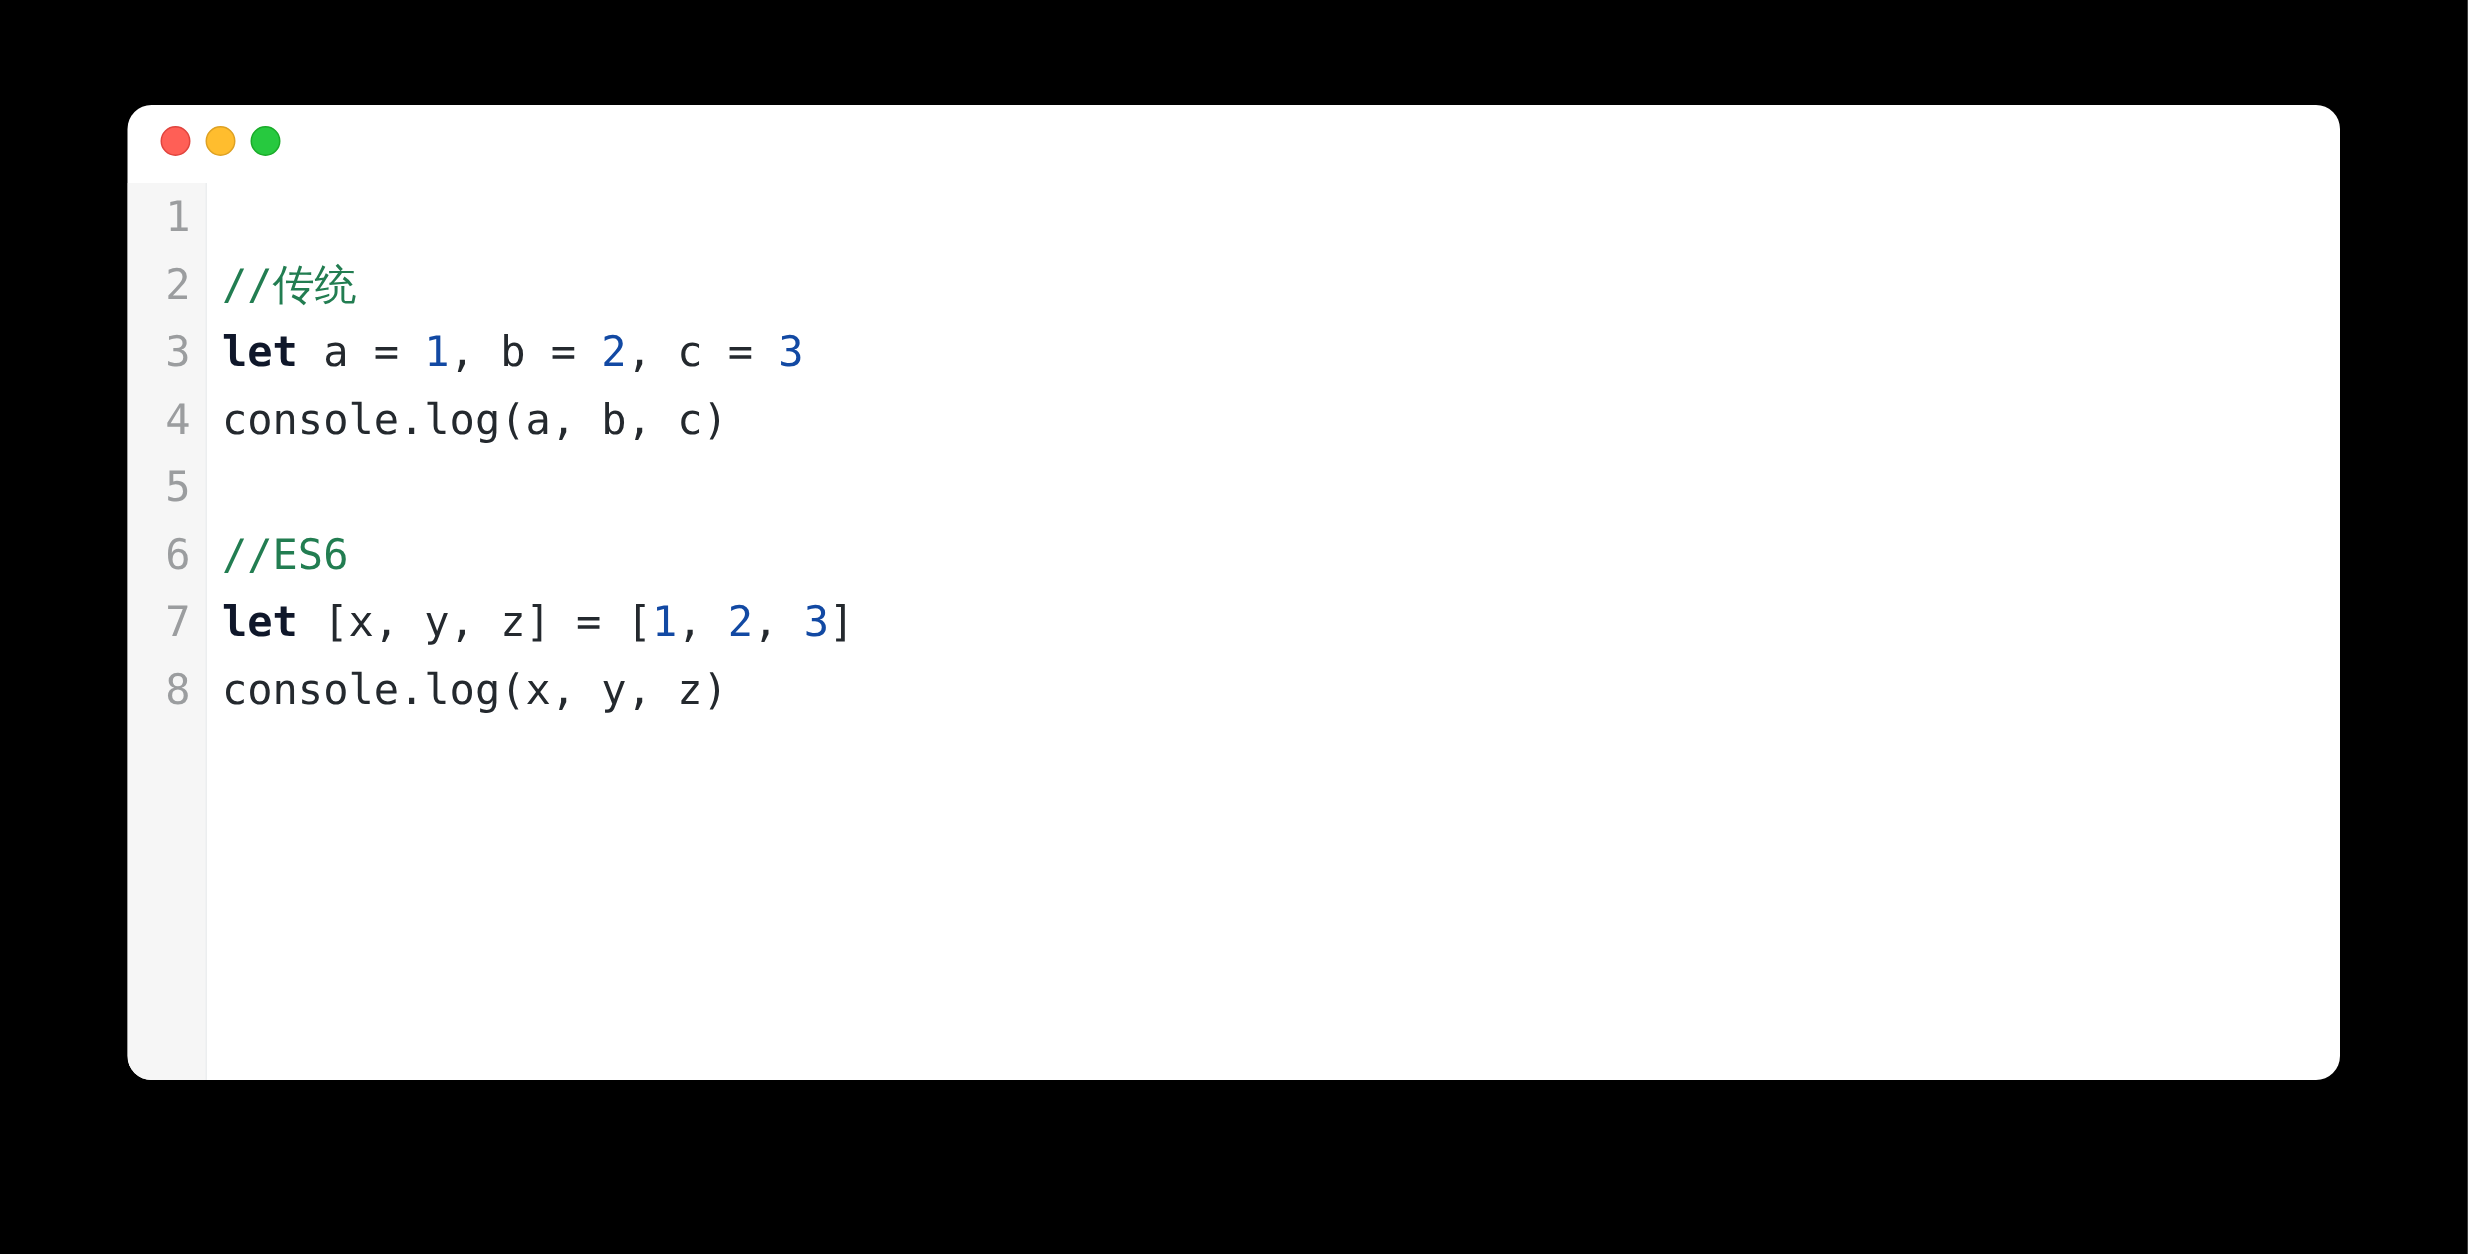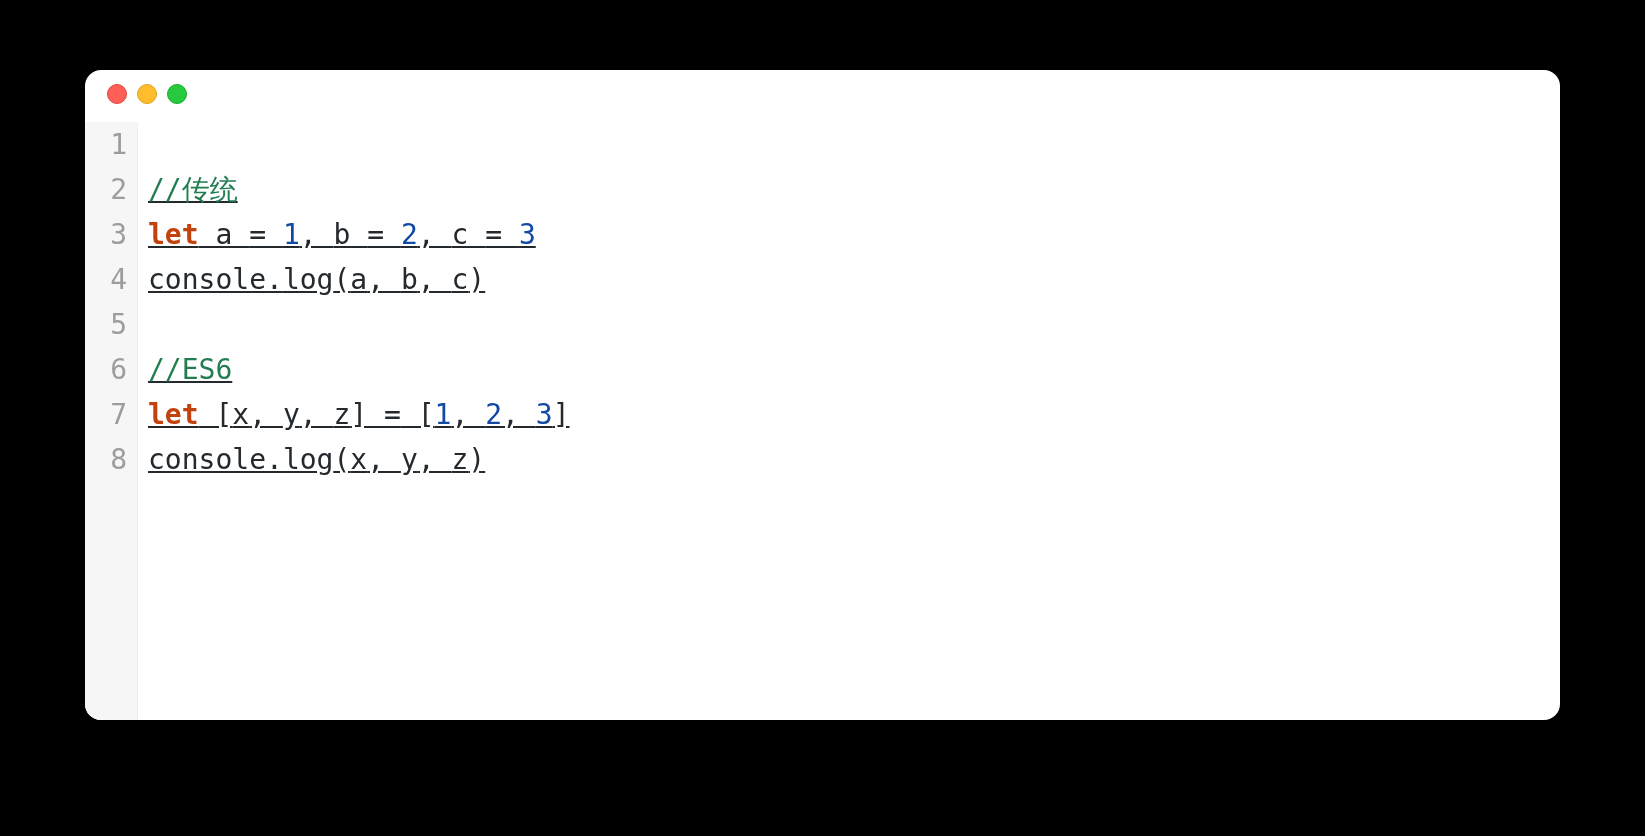--- a/index.html
+++ b/index.html
@@ -53,25 +53,25 @@
     user-select: none;
     border-right: 1px solid #eceeef;
   }
   .gutter div { min-width: 22px; }
   .code {
     padding-left: 10px;
     white-space: pre;
     color: #24292e;
   }
   .tok-comment { color: #227d51; }
-  .tok-keyword { color: #c2410c; font-weight: 600; }
+  .tok-keyword { color: #0f172a; font-weight: 600; }
   .tok-number  { color: #1249a3; }
   .tok-punct   { color: #24292e; }
   .tok-ident   { color: #24292e; }
-  .code-line { height: 45px; text-decoration: underline; }
+  .code-line { height: 45px; }
 </style>
 </head>
 <body>
 
 <div class="editor-window">
   <div class="title-bar">
     <div class="dot dot-red" title="close"></div>
     <div class="dot dot-yellow" title="minimize"></div>
     <div class="dot dot-green" title="zoom"></div>
   </div>

